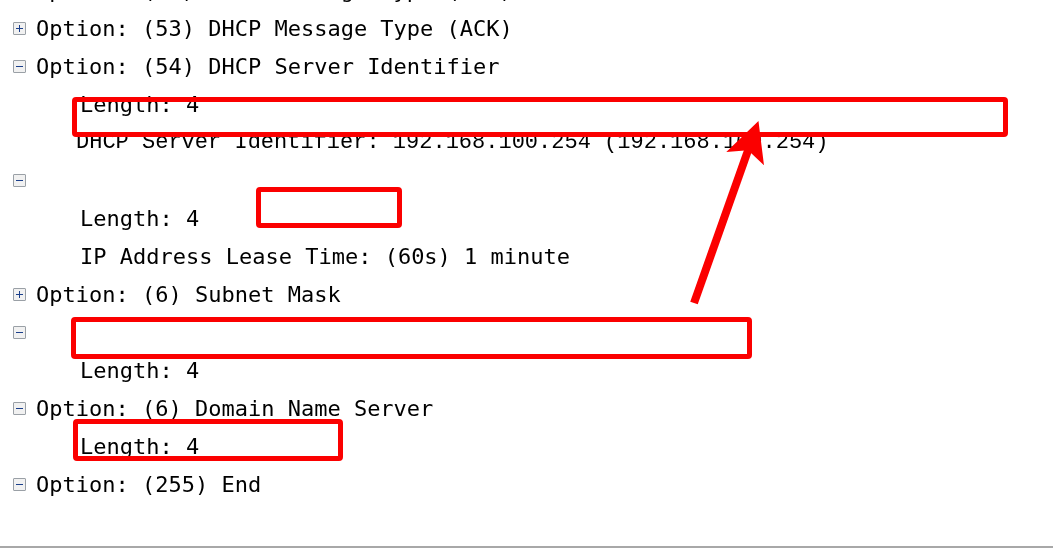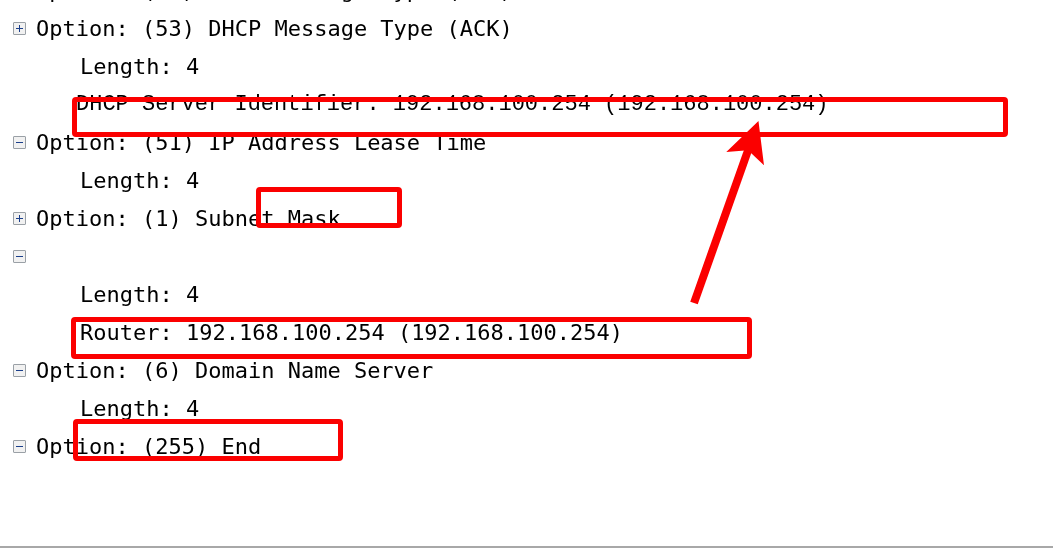--- a/index.html
+++ b/index.html
@@ -121,55 +121,58 @@
     <div class="row">
       
       <span class="label lvl1">Option: (53) DHCP Message Type (ACK)</span>
     </div>
 
     <div class="row">
       <span class="twisty plus"></span>
       <span class="label lvl1">Option: (53) DHCP Message Type (ACK)</span>
     </div>
 
+    <div class="row">
+      <span class="twisty"></span>
+      <span class="label lvl1">Option: (54) DHCP Server Identifier</span>
+    </div>
 
     <div class="row">
       <span class="label lvl2">Length: 4</span>
     </div>
 
     <div class="row">
       <span class="label lvl2b">DHCP Server Identifier: 192.168.100.254 (192.168.100.254)</span>
     </div>
 
     <div class="row">
       <span class="twisty"></span>
-      <span class="label lvl1">Option: (51) IP Address Lease Time</span>
-    </div>
-
-    <div class="row">
-      <span class="label lvl2">Length: 4</span>
-    </div>
-
+    </div>
+
+    <div class="row">
+      <span class="label lvl2">Length: 4</span>
+    </div>
+
+    <div class="row">
+      <span class="label lvl2">IP Address Lease Time: (60s) 1 minute</span>
+    </div>
 
     <div class="row">
       <span class="twisty plus"></span>
-      <span class="label lvl1">Option: (1) Subnet Mask</span>
-    </div>
-
-    <div class="row">
-      <span class="twisty"></span>
-    </div>
-
-    <div class="row">
-      <span class="label lvl2">Length: 4</span>
-    </div>
-
-    <div class="row">
-      <span class="label lvl2">Router: 192.168.100.254 (192.168.100.254)</span>
-    </div>
+      <span class="label lvl1">Option: (6) Subnet Mask</span>
+    </div>
+
+    <div class="row">
+      <span class="twisty"></span>
+    </div>
+
+    <div class="row">
+      <span class="label lvl2">Length: 4</span>
+    </div>
+
 
     <div class="row">
       <span class="twisty"></span>
       <span class="label lvl1">Option: (6) Domain Name Server</span>
     </div>
 
     <div class="row">
       <span class="label lvl2">Length: 4</span>
     </div>
 

